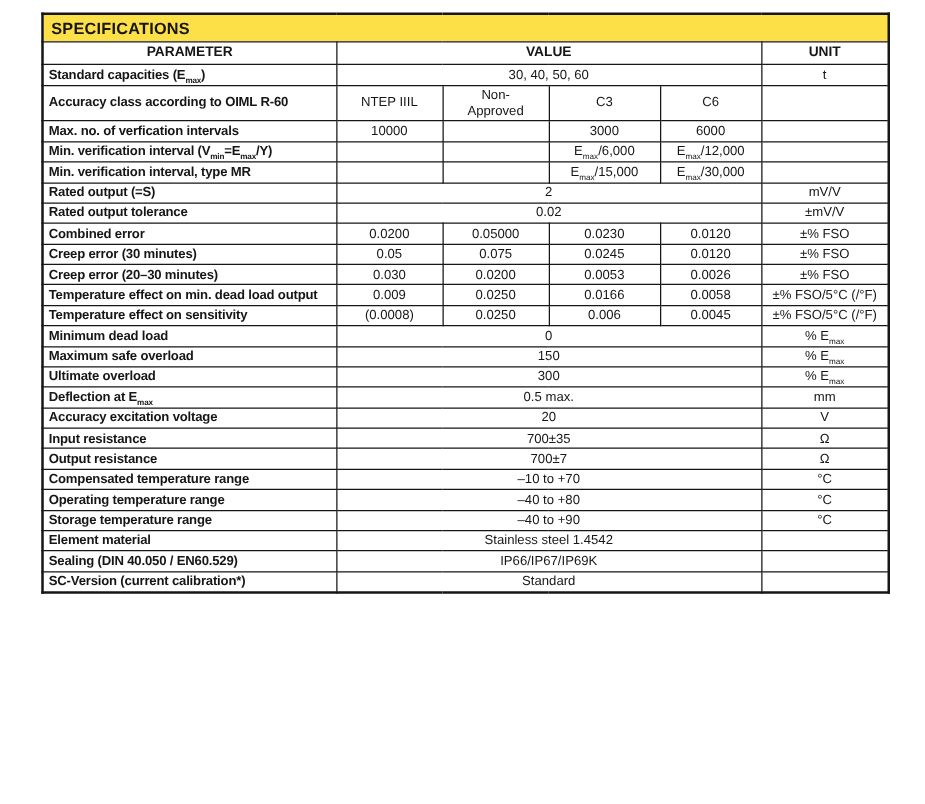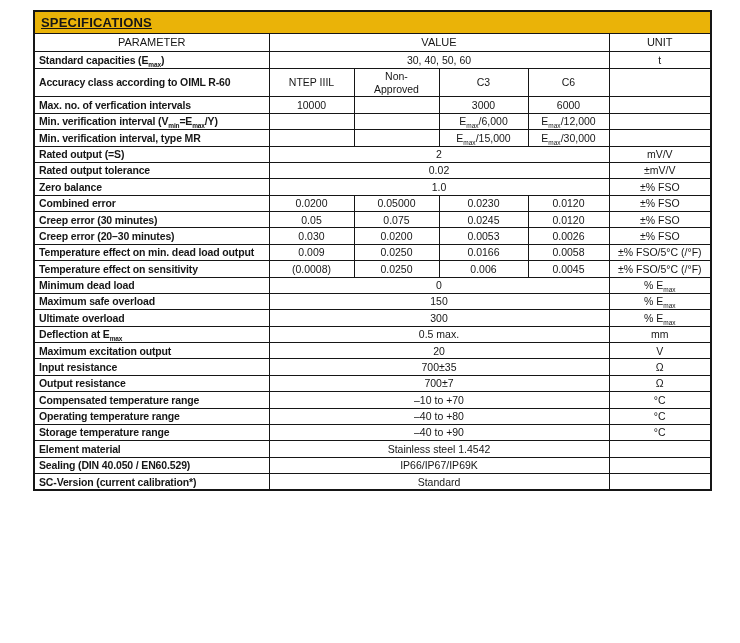--- a/index.html
+++ b/index.html
@@ -18,29 +18,28 @@
   }
   td {
     border: 1px solid #161616;
     font-size: 10.5px;
     line-height: 1.18;
     padding: 1.5px 4px;
     vertical-align: middle;
     overflow: hidden;
   }
   td.title-cell {
-    background: #eab308;
+    background: #fde047;
     font-weight: bold;
     font-size: 13px;
     letter-spacing: 0.2px;
     text-align: left;
     padding: 3px 6px;
-    text-decoration: underline;
-  }
-  td.head { font-weight: normal; text-align: center; font-size: 11px; padding: 2px 4px; }
+  }
+  td.head { font-weight: bold; text-align: center; font-size: 11px; padding: 2px 4px; }
   td.param { font-weight: bold; text-align: left; letter-spacing: -0.15px; }
   td.val, td.unit { text-align: center; }
   sub { font-size: 6.5px; line-height: 0; }
 </style>
 </head>
 <body>
 
 <div class="sheet">
   <table class="spec">
     <colgroup>
@@ -102,25 +101,20 @@
           <td class="param">Rated output (=S)</td>
           <td class="val" colspan="4">2</td>
           <td class="unit">mV/V</td>
         </tr>
         <tr>
           <td class="param">Rated output tolerance</td>
           <td class="val" colspan="4">0.02</td>
           <td class="unit">±mV/V</td>
         </tr>
         <tr>
-          <td class="param">Zero balance</td>
-          <td class="val" colspan="4">1.0</td>
-          <td class="unit">±% FSO</td>
-        </tr>
-        <tr>
           <td class="param">Combined error</td>
           <td class="val">0.0200</td>
           <td class="val">0.05000</td>
           <td class="val">0.0230</td>
           <td class="val">0.0120</td>
           <td class="unit">±% FSO</td>
         </tr>
         <tr>
           <td class="param">Creep error (30 minutes)</td>
           <td class="val">0.05</td>
@@ -167,21 +161,21 @@
           <td class="param">Ultimate overload</td>
           <td class="val" colspan="4">300</td>
           <td class="unit">% E<sub>max</sub></td>
         </tr>
         <tr>
           <td class="param">Deflection at E<sub>max</sub></td>
           <td class="val" colspan="4">0.5 max.</td>
           <td class="unit">mm</td>
         </tr>
         <tr>
-          <td class="param">Maximum excitation output</td>
+          <td class="param">Accuracy excitation voltage</td>
           <td class="val" colspan="4">20</td>
           <td class="unit">V</td>
         </tr>
         <tr>
           <td class="param">Input resistance</td>
           <td class="val" colspan="4">700±35</td>
           <td class="unit">Ω</td>
         </tr>
         <tr>
           <td class="param">Output resistance</td>

